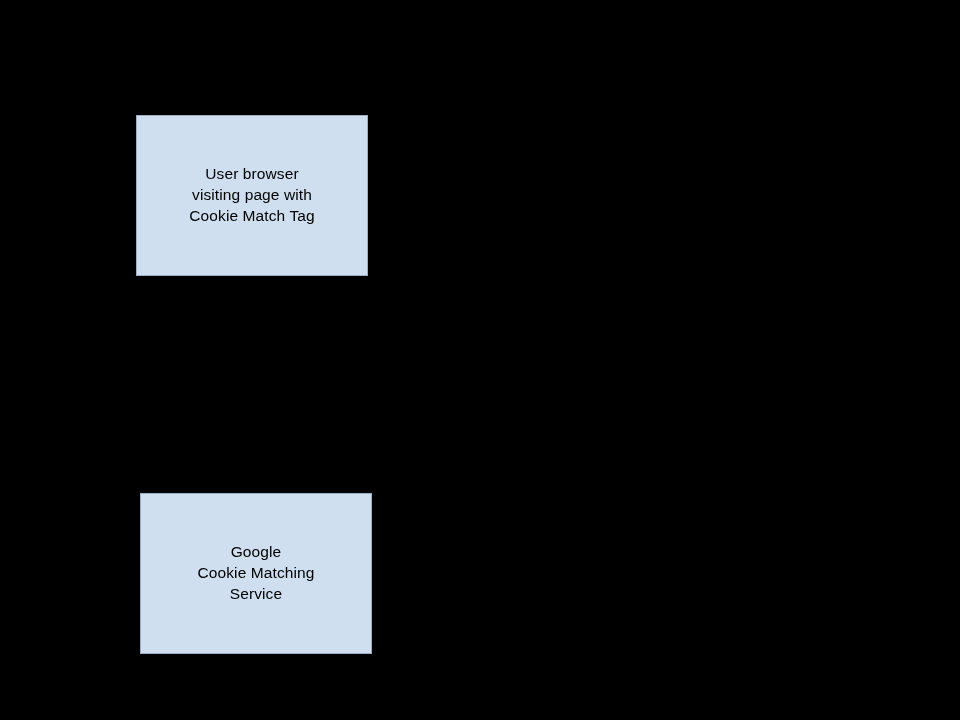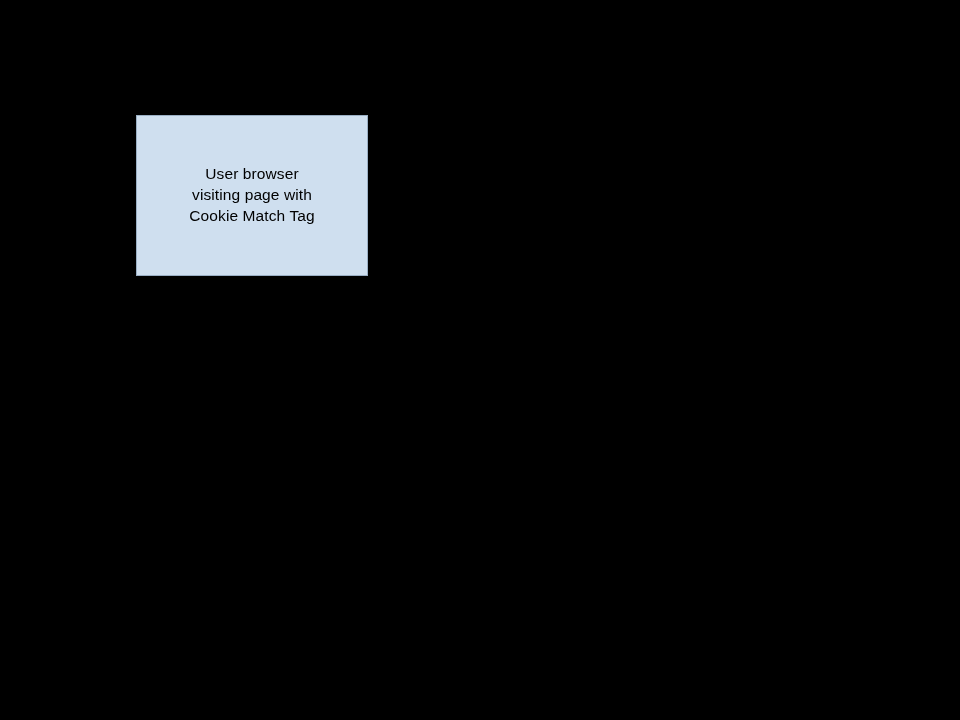--- a/index.html
+++ b/index.html
@@ -94,14 +94,19 @@
 
   <div class="edge" id="edge-google-to-buyer"></div>
 
   <div class="node" id="node-user-browser">
     <span class="node-label">User browser
 visiting page with
 Cookie Match Tag</span>
   </div>
 
 
+  <div class="node" id="node-google-cookie-matching-service">
+    <span class="node-label">Google
+Cookie Matching
+Service</span>
+  </div>
 
 </div>
 
 </body></html>

